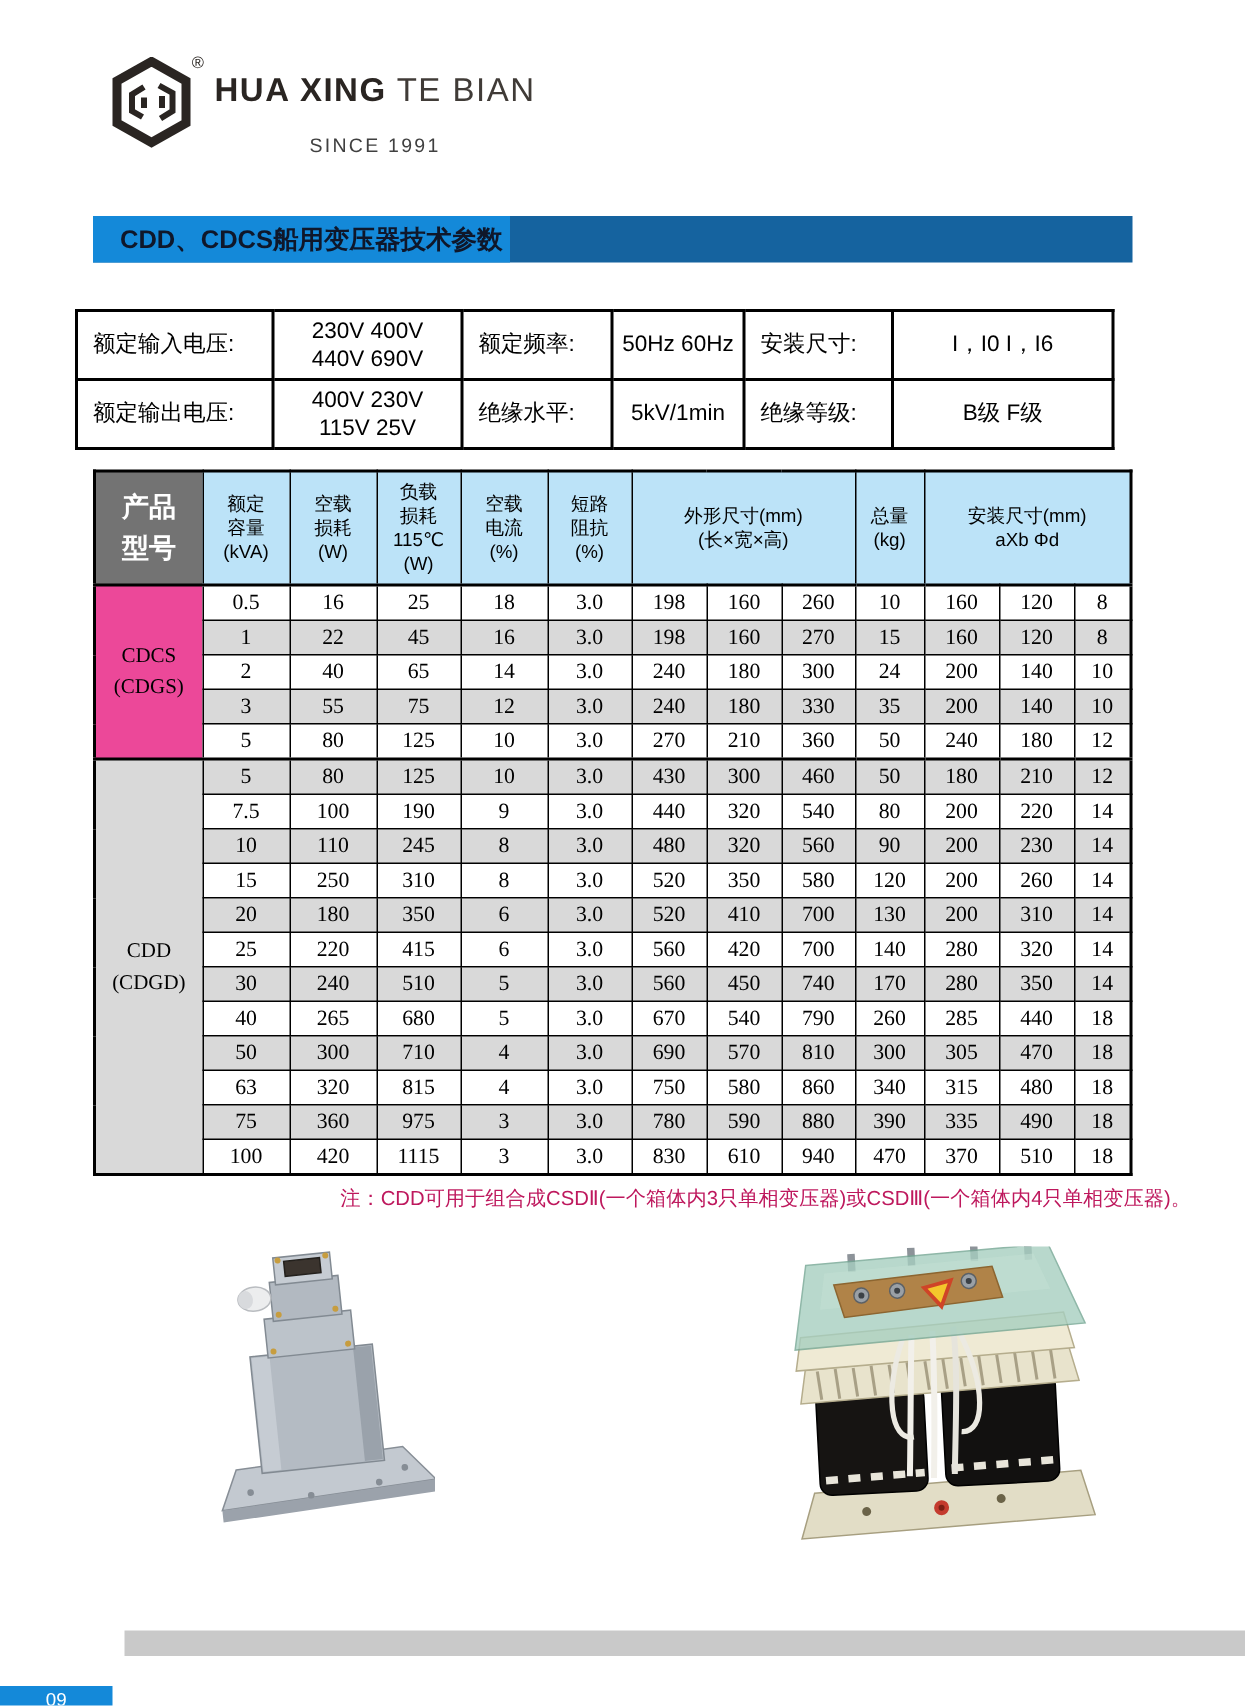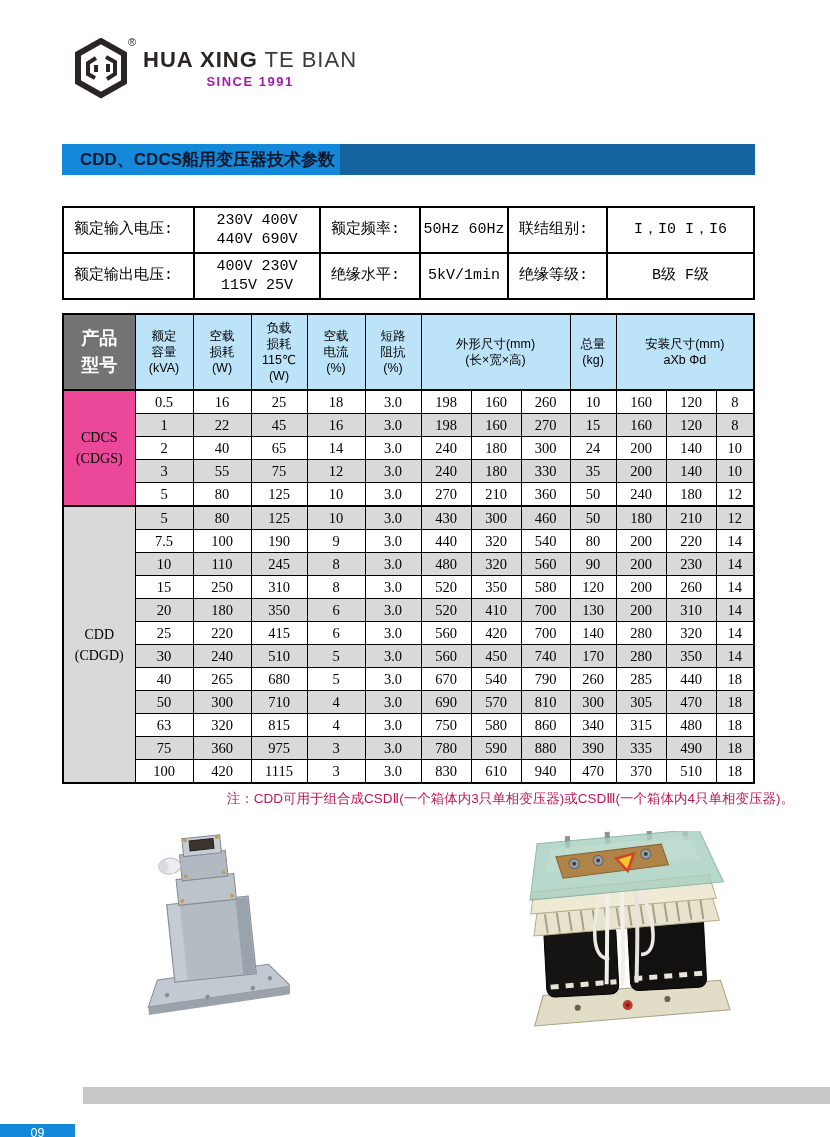--- a/index.html
+++ b/index.html
@@ -8,34 +8,34 @@
     font-family:"Liberation Sans","DejaVu Sans",sans-serif; overflow:hidden; color:#000;
   }
 
   
   .logo { position:absolute; left:72px; top:38px; display:flex; align-items:flex-start; }
   .logo-mark { position:relative; width:62px; height:62px; flex:0 0 auto; }
   .logo-reg { position:absolute; right:-2px; top:-2px; font-size:11px; color:#2a2522; }
   .logo-text { margin-left:9px; padding-top:9px;text-align:center; }
   .brand-line { font-size:22px; font-weight:700; color:#2a2522; letter-spacing:1px; white-space:nowrap; }
   .brand-light { font-weight:400; color:#403b37; }
-  .since { font-size:13px; font-weight:700; color:#a21caf; letter-spacing:1.5px; margin-top:1px; }
+  .since { font-size:13px; font-weight:400; color:#404040; letter-spacing:1.5px; margin-top:16px; }
 
   
   .title-bar { position:absolute; left:62px; top:144px; width:693px; height:31px; background:#15639f; }
   .title-chip {
     position:absolute; left:0; top:0; width:278px; height:31px; background:#1489d9;
     color:#0f172a; font-weight:700; font-size:17px; line-height:31px; padding-left:18px; box-sizing:border-box;
     white-space:nowrap;
   }
 
   
   .info-table {
-    position:absolute; left:62px; top:206px; width:691px; border-collapse:collapse; table-layout:fixed;
-    font-family:Liberation Mono, monospace; font-size:15px;border-radius:25px;
+    position:absolute; left:50px; top:206px; width:691px; border-collapse:collapse; table-layout:fixed;
+    font-family:Liberation Sans, sans-serif; font-size:15px;border-radius:25px;
   }
   .info-table td { border:2px solid #000; height:44px; text-align:center; white-space:pre-line; line-height:1.3; padding:0 2px; }
   .info-table td.lbl { text-align:left; padding-left:10px; }
 
   
   .spec-table {
     position:absolute; left:62px; top:313px; width:691px; border-collapse:collapse; table-layout:fixed;
     text-align:center; border:2px solid #000;
   }
   .spec-table th, .spec-table td { border:1px solid #000; }
@@ -104,21 +104,21 @@
       <col style="width:99px">
       <col style="width:147px">
   </colgroup>
   <tbody>
     <tr>
       <td class="lbl">额定输入电压:</td>
       <td>230V 400V
 440V 690V</td>
       <td class="lbl">额定频率:</td>
       <td>50Hz 60Hz</td>
-      <td class="lbl">联结组别:</td>
+      <td class="lbl">安装尺寸:</td>
       <td>I，I0  I，I6</td>
     </tr>
     <tr>
       <td class="lbl">额定输出电压:</td>
       <td>400V 230V
 115V 25V</td>
       <td class="lbl">绝缘水平:</td>
       <td>5kV/1min</td>
       <td class="lbl">绝缘等级:</td>
       <td>B级  F级</td>

